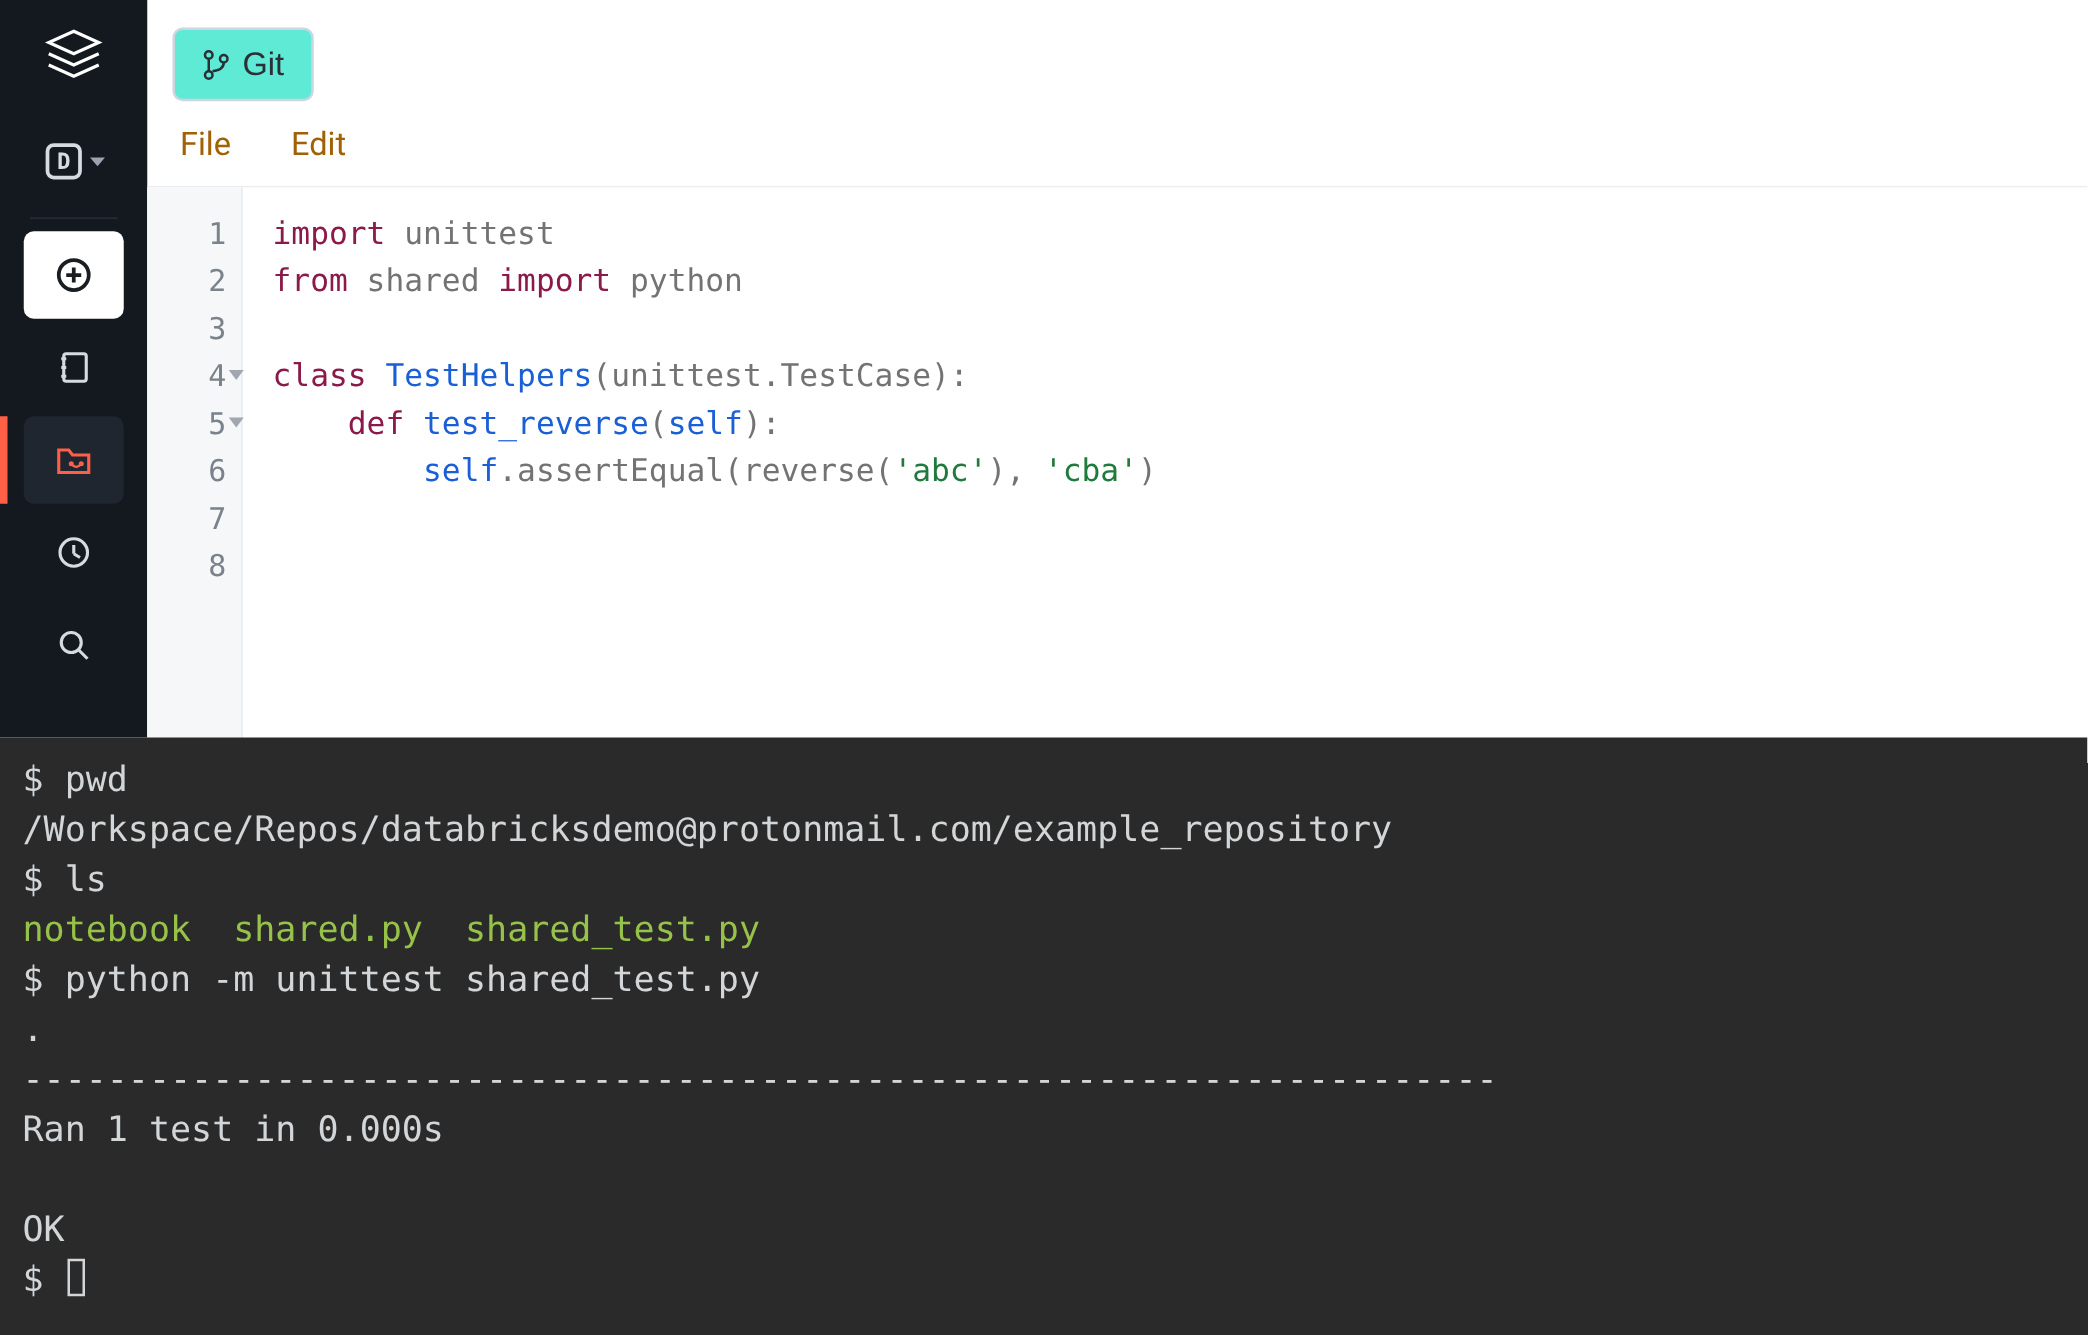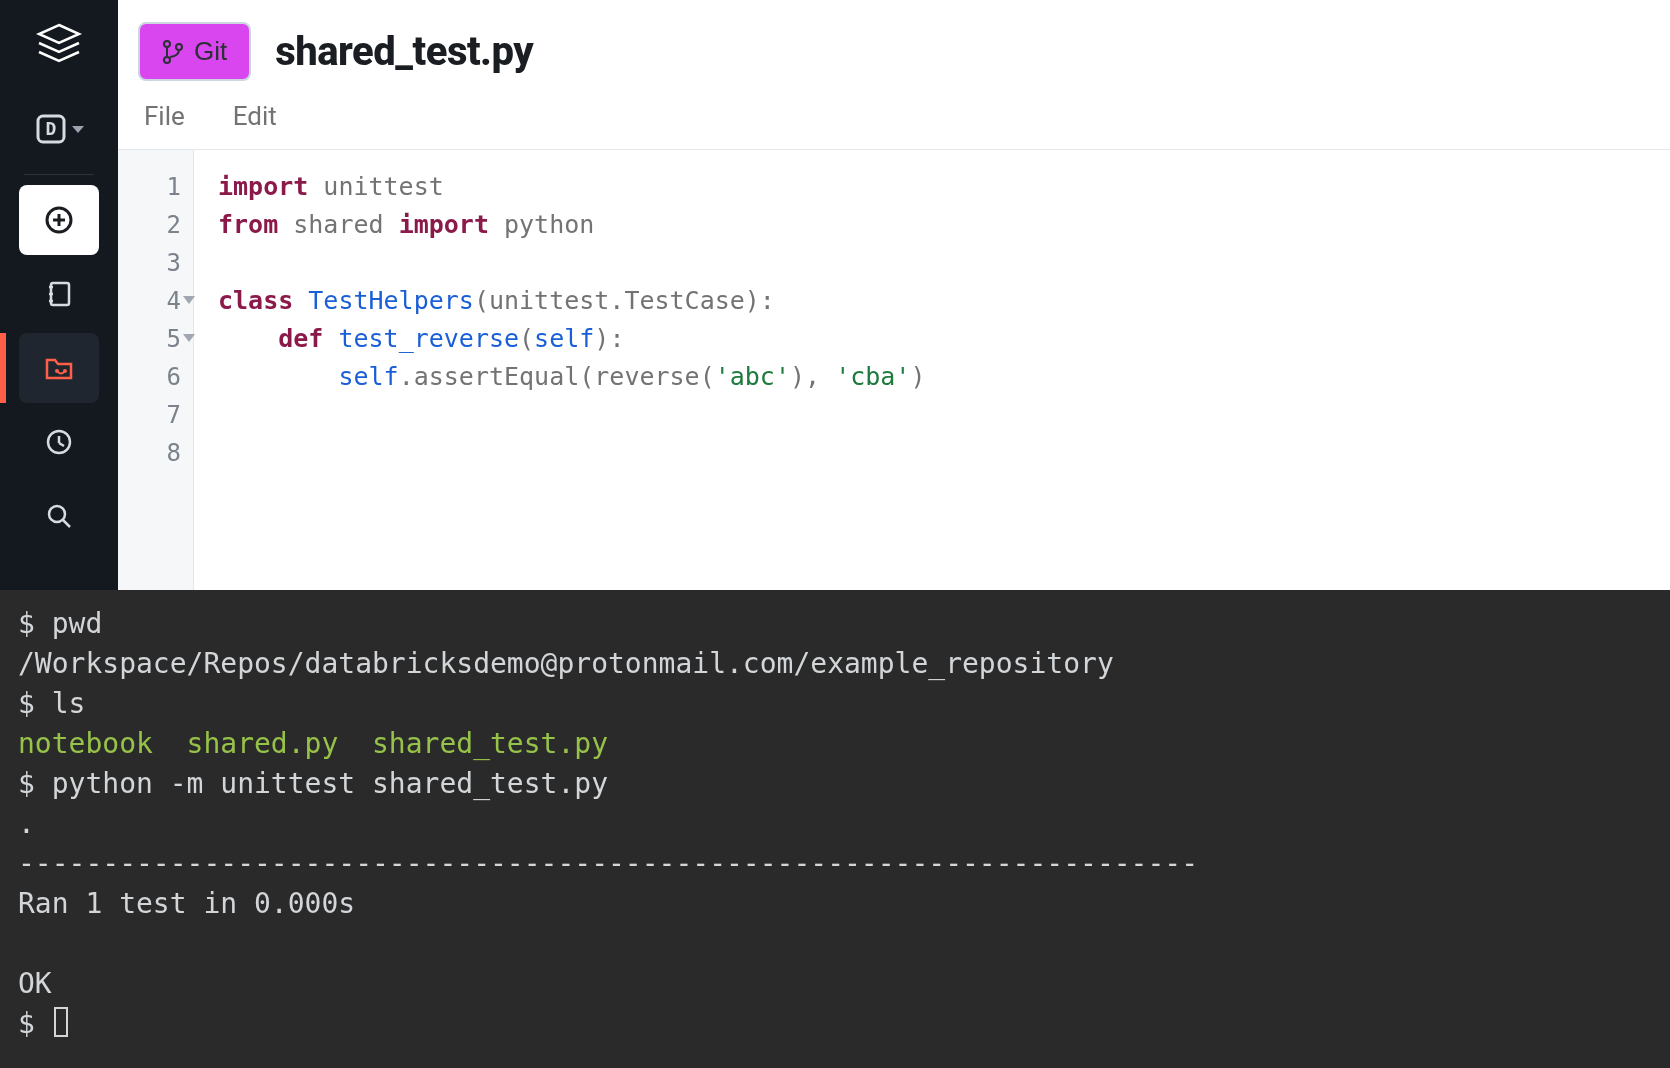--- a/index.html
+++ b/index.html
@@ -75,40 +75,40 @@
   .header-row {
     display: flex;
     align-items: center;
     padding: 22px 20px 10px 20px;
     gap: 24px;
   }
   .git-button {
     border: 2px solid #cdd6e0;
     border-radius: 8px;
     padding: 12px 22px;
-    background: #d946ef;
+    background: #5eead4;
     display: flex;
     align-items: center;
     gap: 10px;
     font-size: 26px;
     font-weight: 500;
     color: #2b2f36;
     cursor: pointer;
   }
   .file-title {
     font-size: 40px;
     font-weight: 800;
     color: #1a1d21;
     letter-spacing: -0.5px;
   }
   .menu-row {
     display: flex;
     gap: 48px;
     padding: 10px 0 18px 26px;
-    color: #737373;
+    color: #a16207;
     font-size: 26px;
     border-bottom: 1px solid #e3e7ec;
   }
   .menu-item { cursor: pointer; }
 
   .editor-wrap {
     flex:1;
     display:flex;
     background:#fff;
   }
@@ -139,21 +139,21 @@
   }
   .code-area {
     flex:1;
     padding: 18px 0 0 24px;
     font-family: "SF Mono", Menlo, Consolas, monospace;
     font-size: 25px;
     line-height: 38px;
     white-space: pre;
     color: #1a1d21;
   }
-  .kw { color: #8b1a4b; font-weight: 700; }
+  .kw { color: #8b1a4b; font-weight: 400; }
   .cls { color: #1a5fd6; text-align: right; }
   .fn { color: #1a5fd6; }
   .self { color: #1a5fd6; }
   .str { color: #1f7a3e; }
   .plain { color: #737373; }
 
   .terminal {
     flex: 1;
     background: #2a2a2a;
     color: #d3d6d8;
@@ -245,21 +245,20 @@
       <button class="git-button">
         <svg width="22" height="26" viewBox="0 0 22 26">
           <circle cx="5" cy="5" r="3" stroke="#2b2f36" stroke-width="2" fill="none"></circle>
           <circle cx="5" cy="21" r="3" stroke="#2b2f36" stroke-width="2" fill="none"></circle>
           <circle cx="17" cy="8" r="3" stroke="#2b2f36" stroke-width="2" fill="none"></circle>
           <path d="M5 8 L5 18" stroke="#2b2f36" stroke-width="2"></path>
           <path d="M17 11 Q17 17 8 18" stroke="#2b2f36" stroke-width="2" fill="none"></path>
         </svg>
         <span>Git</span>
       </button>
-      <div class="file-title">shared_test.py</div>
     </div>
 
     <div class="menu-row">
       <div class="menu-item">File</div>
       <div class="menu-item">Edit</div>
     </div>
 
     <div class="editor-wrap">
       <div class="gutter">
         <div class="gutter-line">1</div>

